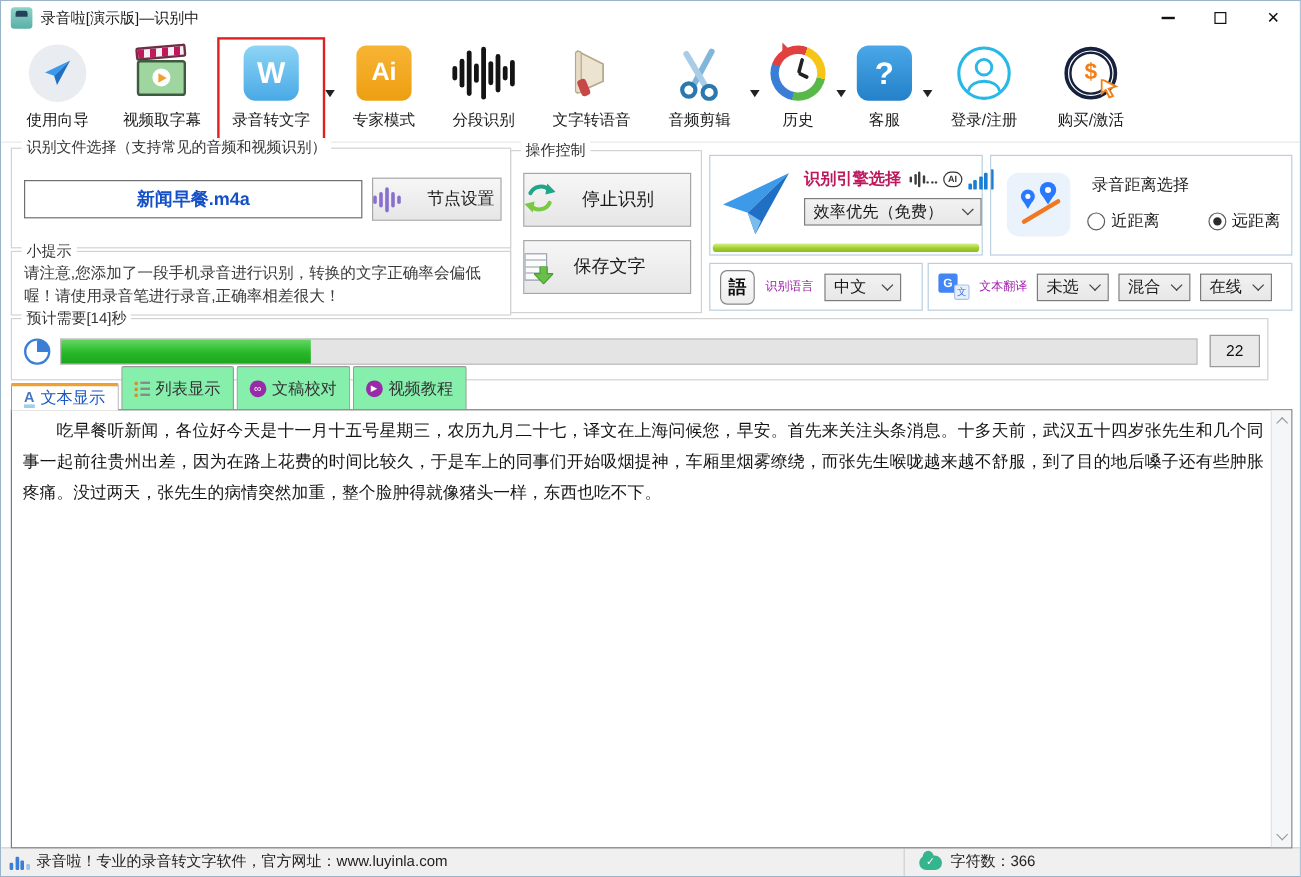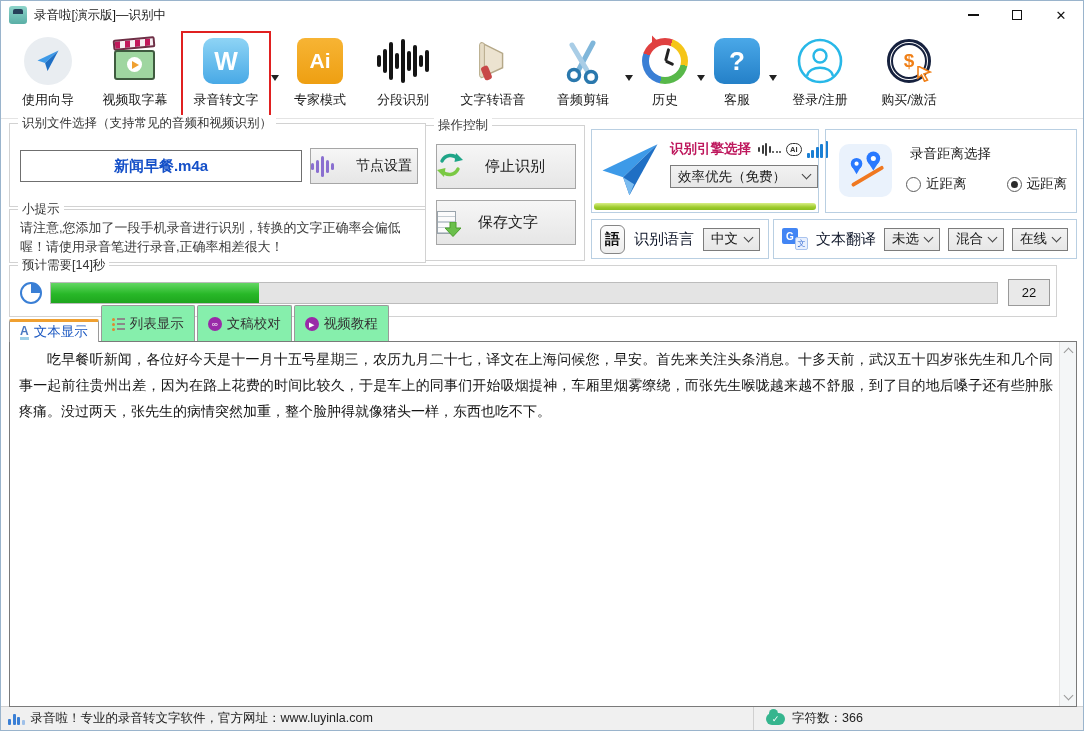--- a/index.html
+++ b/index.html
@@ -90,21 +90,21 @@
   #dist-panel{left:824px;top:10px;width:252px;height:84px;}
   #dist-ico{position:absolute;left:13px;top:14px;width:53px;height:53px;border-radius:10px;background:#eaf2fc;display:flex;align-items:center;justify-content:center;}
   #dist-label{position:absolute;left:84px;top:15px;font-size:13.5px;color:#222;}
   #dist-radios{position:absolute;left:80px;top:45px;display:flex;gap:40px;}
   .radio-opt{display:flex;align-items:center;gap:5px;font-size:13.5px;color:#1a1a1a;}
   .radio{width:15px;height:15px;border:1px solid #5c5c5c;border-radius:50%;background:#fff;position:relative;flex:none;}
   .radio.checked::after{content:"";position:absolute;inset:3px;border-radius:50%;background:#2b2b2b;}
 
   #lang-box{left:590px;top:100px;width:178px;height:40px;display:flex;align-items:center;padding:0 8px;gap:9px;}
   #lang-btn{width:29px;height:29px;border:1px solid #858585;border-radius:6px;background:linear-gradient(180deg,#fcfcfc,#ededed);display:flex;align-items:center;justify-content:center;font-size:15px;font-weight:bold;color:#111;}
-  .small-label{font-size:15px;color:#0f172a;white-space:nowrap;}
+  .small-label{font-size:10px;color:#a21caf;white-space:nowrap;}
   #lang-combo{width:64px;}
   #trans-box{left:772px;top:100px;width:304px;height:40px;display:flex;align-items:center;padding:0 8px;gap:8px;}
   .gt{position:relative;width:26px;height:22px;flex:none;}
   .gt-g{position:absolute;left:0;top:0;width:16px;height:16px;background:#4285f4;border-radius:2px;color:#fff;font-size:10px;font-weight:bold;display:flex;align-items:center;justify-content:center;}
   .gt-t{position:absolute;right:0;bottom:0;width:13px;height:13px;background:#e8f0fe;border:1px solid #a9c3ee;border-radius:2px;color:#3b6fd4;font-size:8px;display:flex;align-items:center;justify-content:center;}
   .t-combo{width:60px;}
 
   #fs-prog{left:8px;top:146px;width:1048px;height:52px;}
   #pie{position:absolute;left:10px;top:16px;width:22px;height:22px;border:2px solid #3a7fd5;border-radius:50%;background:conic-gradient(#3a7fd5 0 90deg,#ffffff 90deg 360deg);}
   #prog-track{position:absolute;left:40px;top:16px;width:948px;height:22px;background:#e4e4e4;border:1px solid #bcbcbc;}

